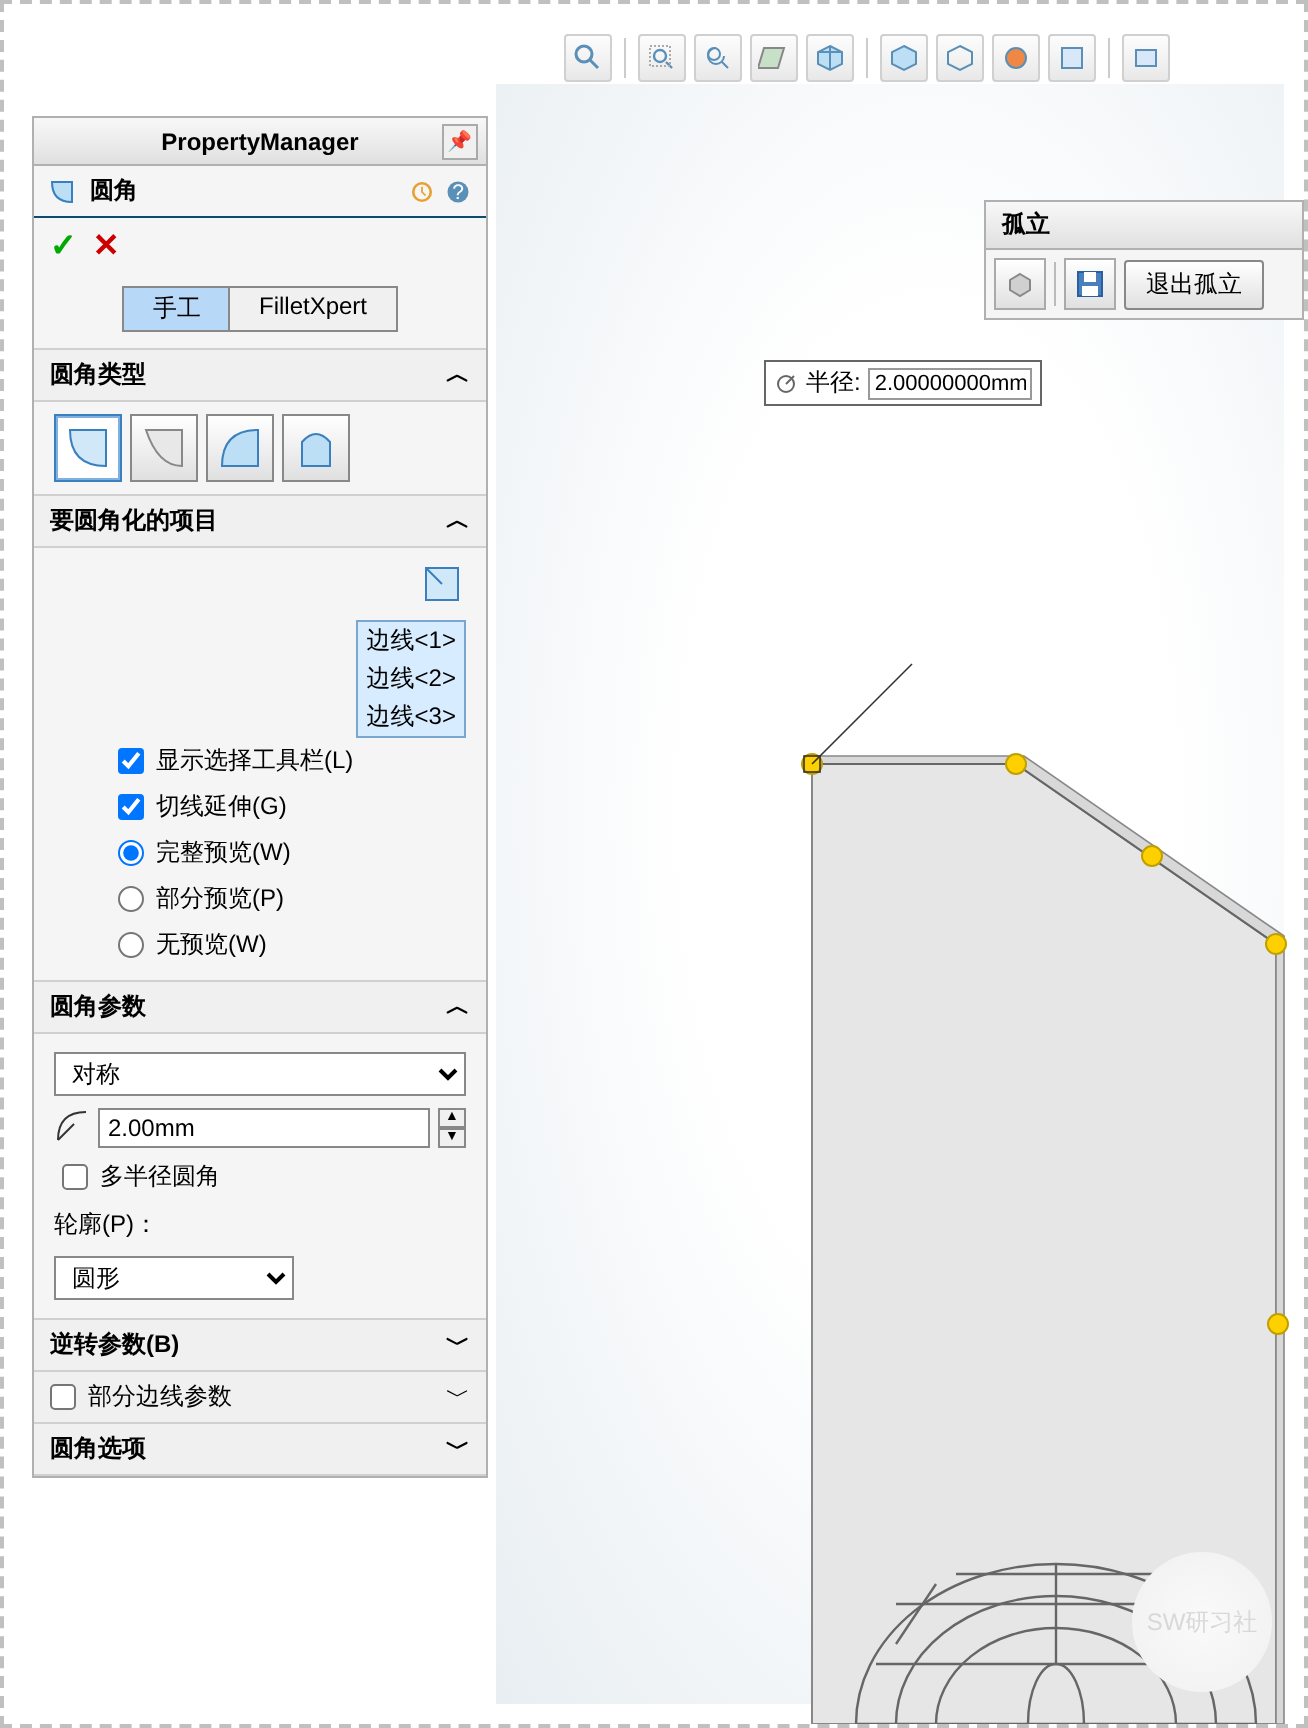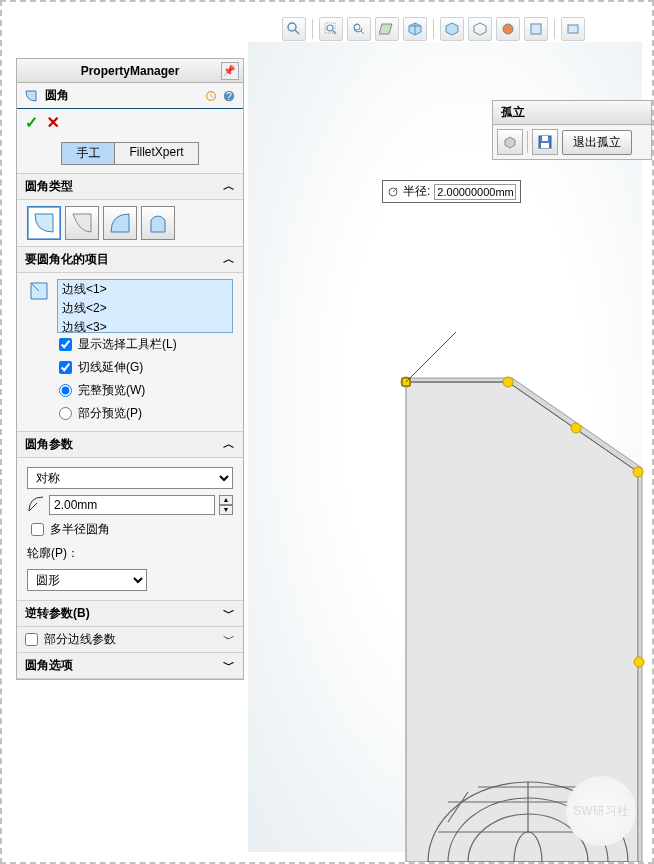--- a/index.html
+++ b/index.html
@@ -28,21 +28,21 @@
 .tab:first-child { border-right: none; }
 
 .section-head { display: flex; align-items: center; padding: 4px 8px; background: #f0f0f0; border-bottom: 1px solid #d0d0d0; font-weight: bold; }
 .section-head .caret { margin-left: auto; cursor: pointer; }
 .section-body { padding: 6px 10px; background: #f5f5f5; border-bottom: 1px solid #d0d0d0; }
 
 .type-btns { display: flex; gap: 4px; }
 .type-btn { width: 34px; height: 34px; border: 1px solid #888; background: linear-gradient(#fff,#e0e0e0); cursor: pointer; display: flex; align-items: center; justify-content: center; }
 .type-btn.sel { border: 1px solid #3a7fbf; background: #fff; box-shadow: inset 0 0 0 1px #80b0e0; }
 
-.edge-list-row { display: flex; align-items: flex-start; gap: 6px; }
+.edge-list-row { display: flex; align-items: flex-end; gap: 6px; flex-direction: column; }
 .edge-icon { width: 24px; height: 24px; }
 .edge-list { flex: 1; height: 54px; border: 1px solid #7aa7d0; background: #d8ecff; overflow-y: scroll; font-size: 11px; }
 .edge-list div { padding: 1px 4px; }
 
 .opt-row { display: flex; align-items: center; gap: 6px; padding: 3px 0 3px 32px; }
 .opt-row input[type=checkbox], .opt-row input[type=radio] { margin: 0; }
 
 .param-row { display: flex; gap: 4px; padding: 3px 0; }
 .param-row select, .param-row input { flex: 1; border: 1px solid #888; padding: 2px 4px; background: #fff; }
 .spinner { width: 14px; display: flex; flex-direction: column; }
@@ -214,20 +214,24 @@
         <input type="checkbox" checked="" style="">
         <span>切线延伸(G)</span>
       </div>
     <div class="opt-row">
         <input type="radio" name="pv" checked="" style="">
         <span>完整预览(W)</span>
       </div>
     <div class="opt-row">
         <input type="radio" name="pv" style="">
         <span>部分预览(P)</span>
+      </div>
+    <div class="opt-row">
+        <input type="radio" name="pv" style="">
+        <span>无预览(W)</span>
       </div>
   </div>
 
   <div class="section-head">
     <span>圆角参数</span>
     <span class="caret">︿</span>
   </div>
   <div class="section-body">
     <div class="param-row">
       <select><option>对称</option></select>

